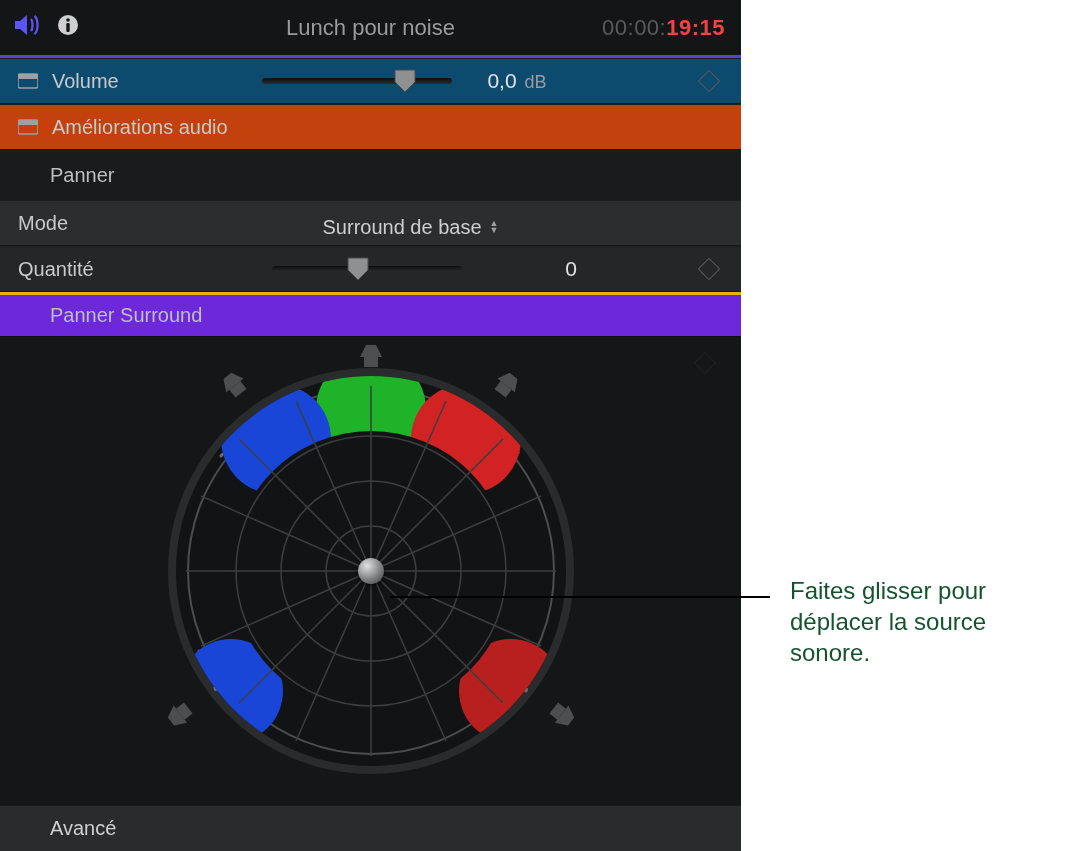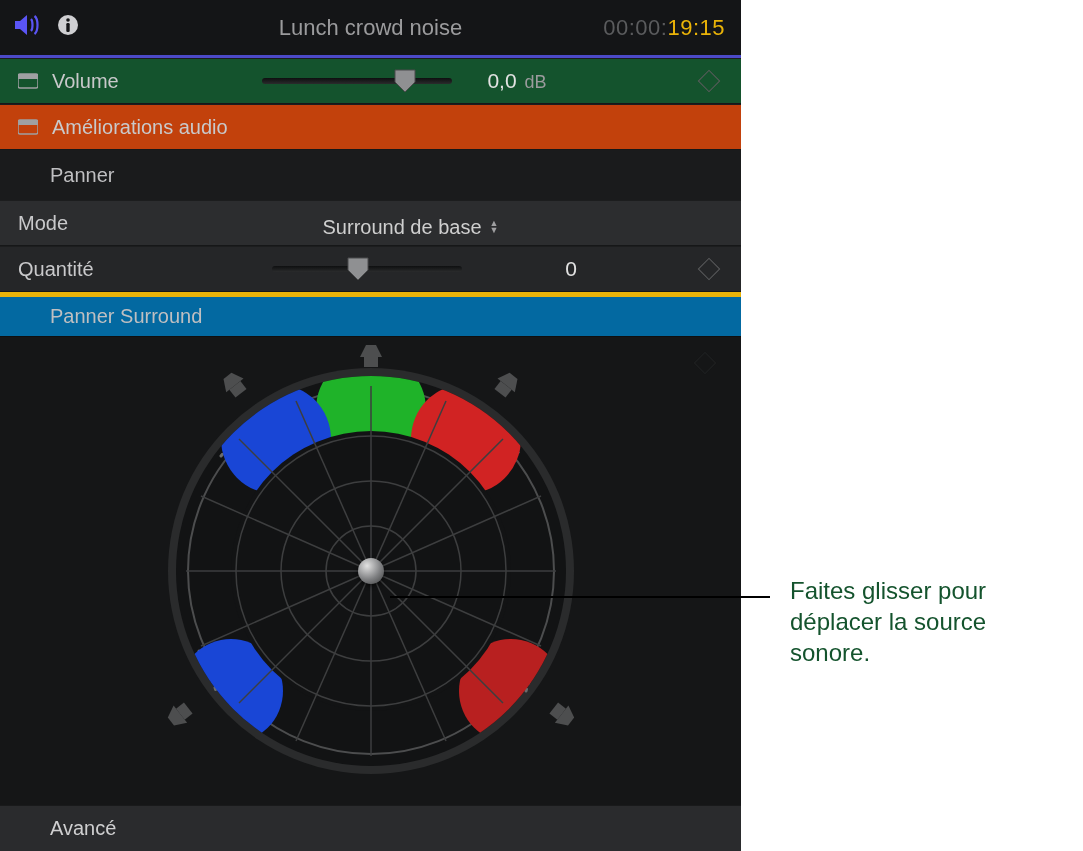--- a/index.html
+++ b/index.html
@@ -17,24 +17,24 @@
   }
   *{box-sizing:border-box;font-family:"Helvetica Neue",Helvetica,Arial,sans-serif;}
   body{margin:0;background:#fff;width:1083px;height:851px;position:relative;}
   .app{position:absolute;left:0;top:0;width:741px;height:851px;background:var(--panel-dark);display:flex;flex-direction:column;}
   
   .top-header{height:55px;background:var(--header-bg);display:flex;align-items:center;padding:0 14px;color:var(--text-dim);font-size:22px;position:relative;}
   .speaker-icon{color:var(--accent);margin-right:16px;}
   .info-icon{color:#cfcfd2;margin-right:12px;}
   .clip-title{position:absolute;left:0;right:0;text-align:center;color:#9b9b9d;font-weight:400;}
   .timecode{position:absolute;right:16px;color:var(--text-dimmer);letter-spacing:0.5px;}
-  .timecode .active{color:#eab308;}
+  .timecode .active{color:#ef4444;font-weight:bold;}
   .topline{height:3px;background:#4c4ac8;width:100%;}
   
-  .row{display:flex;align-items:center;height:46px;padding:0 18px;background:#14532d;border-top:1px solid #1c1d1e;border-bottom:1px solid #161718;color:var(--text);font-size:20px;}
+  .row{display:flex;align-items:center;height:46px;padding:0 18px;background:#0c4a6e;border-top:1px solid #1c1d1e;border-bottom:1px solid #161718;color:var(--text);font-size:20px;}
   .row.subhead{background:#c2410c;}
   .row.plain{background:transparent;border:none;color:#c6c6c6;padding-left:50px;}
   .row .fold{width:20px;height:16px;margin-right:14px;display:flex;align-items:center;}
   .row .label{flex:0 0 210px;color:#c9c9cb;}
   .row.plain .label{flex:0 0 180px;color:#bfbfc1;}
   .slider-wrap{flex:0 0 190px;display:flex;align-items:center;}
   .slider-track{position:relative;height:6px;border-radius:3px;background:linear-gradient(#0e0f10,#2a2b2c);flex:1;}
   .slider-thumb{position:absolute;top:-9px;width:22px;height:24px;}
   .value{flex:0 0 130px;text-align:center;color:#e2e2e2;font-size:21px;}
   .value .unit{color:#9b9b9d;margin-left:8px;font-size:18px;}
@@ -74,21 +74,21 @@
           <path stroke="currentColor" stroke-width="2.2" fill="none" d="M17 5c2 2 2 10 0 12 M20.5 2c4 3 4 15 0 18"></path>
         </svg>
     </span>
     <span class="info-icon">
       <svg width="24" height="24" viewBox="0 0 24 24">
           <circle cx="12" cy="12" r="10" fill="currentColor"></circle>
           <circle cx="12" cy="7" r="1.8" fill="#141517"></circle>
           <rect x="10.3" y="10" width="3.4" height="9" rx="1.2" fill="#141517"></rect>
         </svg>
     </span>
-    <div class="clip-title">Lunch crowd noise</div>
+    <div class="clip-title">Lunch pour noise</div>
     <div class="timecode">
       <span>00:00:</span><span class="active">19:15</span>
     </div>
   </div>
   <div class="topline"></div>
 
   <div class="row">
     <span class="fold">
       <svg viewBox="0 0 20 16">
           <rect x="0" y="1" width="20" height="14" rx="2" fill="none" stroke="#9fa0a2" stroke-width="1.5"></rect>
@@ -145,21 +145,21 @@
           <svg class="thumb-svg" viewBox="0 0 22 24">
               <path d="M1 1h20v12l-10 10L1 13z" fill="#8f9092" stroke="#4a4b4c"></path>
             </svg>
         </div>
       </div>
     </div>
     <div class="value">0</div>
     <div class="keyframe"></div>
   </div>
 
-  <div class="row plain" style="background:#0369a1;height:44px;border-top:5px solid #eab308">
+  <div class="row plain" style="background:#6d28d9;height:44px;border-top:3px solid #eab308">
     <div class="label" style="flex:1">Panner Surround</div>
   </div>
 
   <div class="panner-area">
     <div class="keyframe panner-kf hidden"></div>
     <div class="wheel">
       <svg viewBox="0 0 420 420">
         <defs>
           <clipPath id="outerClip">
               <circle cx="210" cy="210" r="195"></circle>

